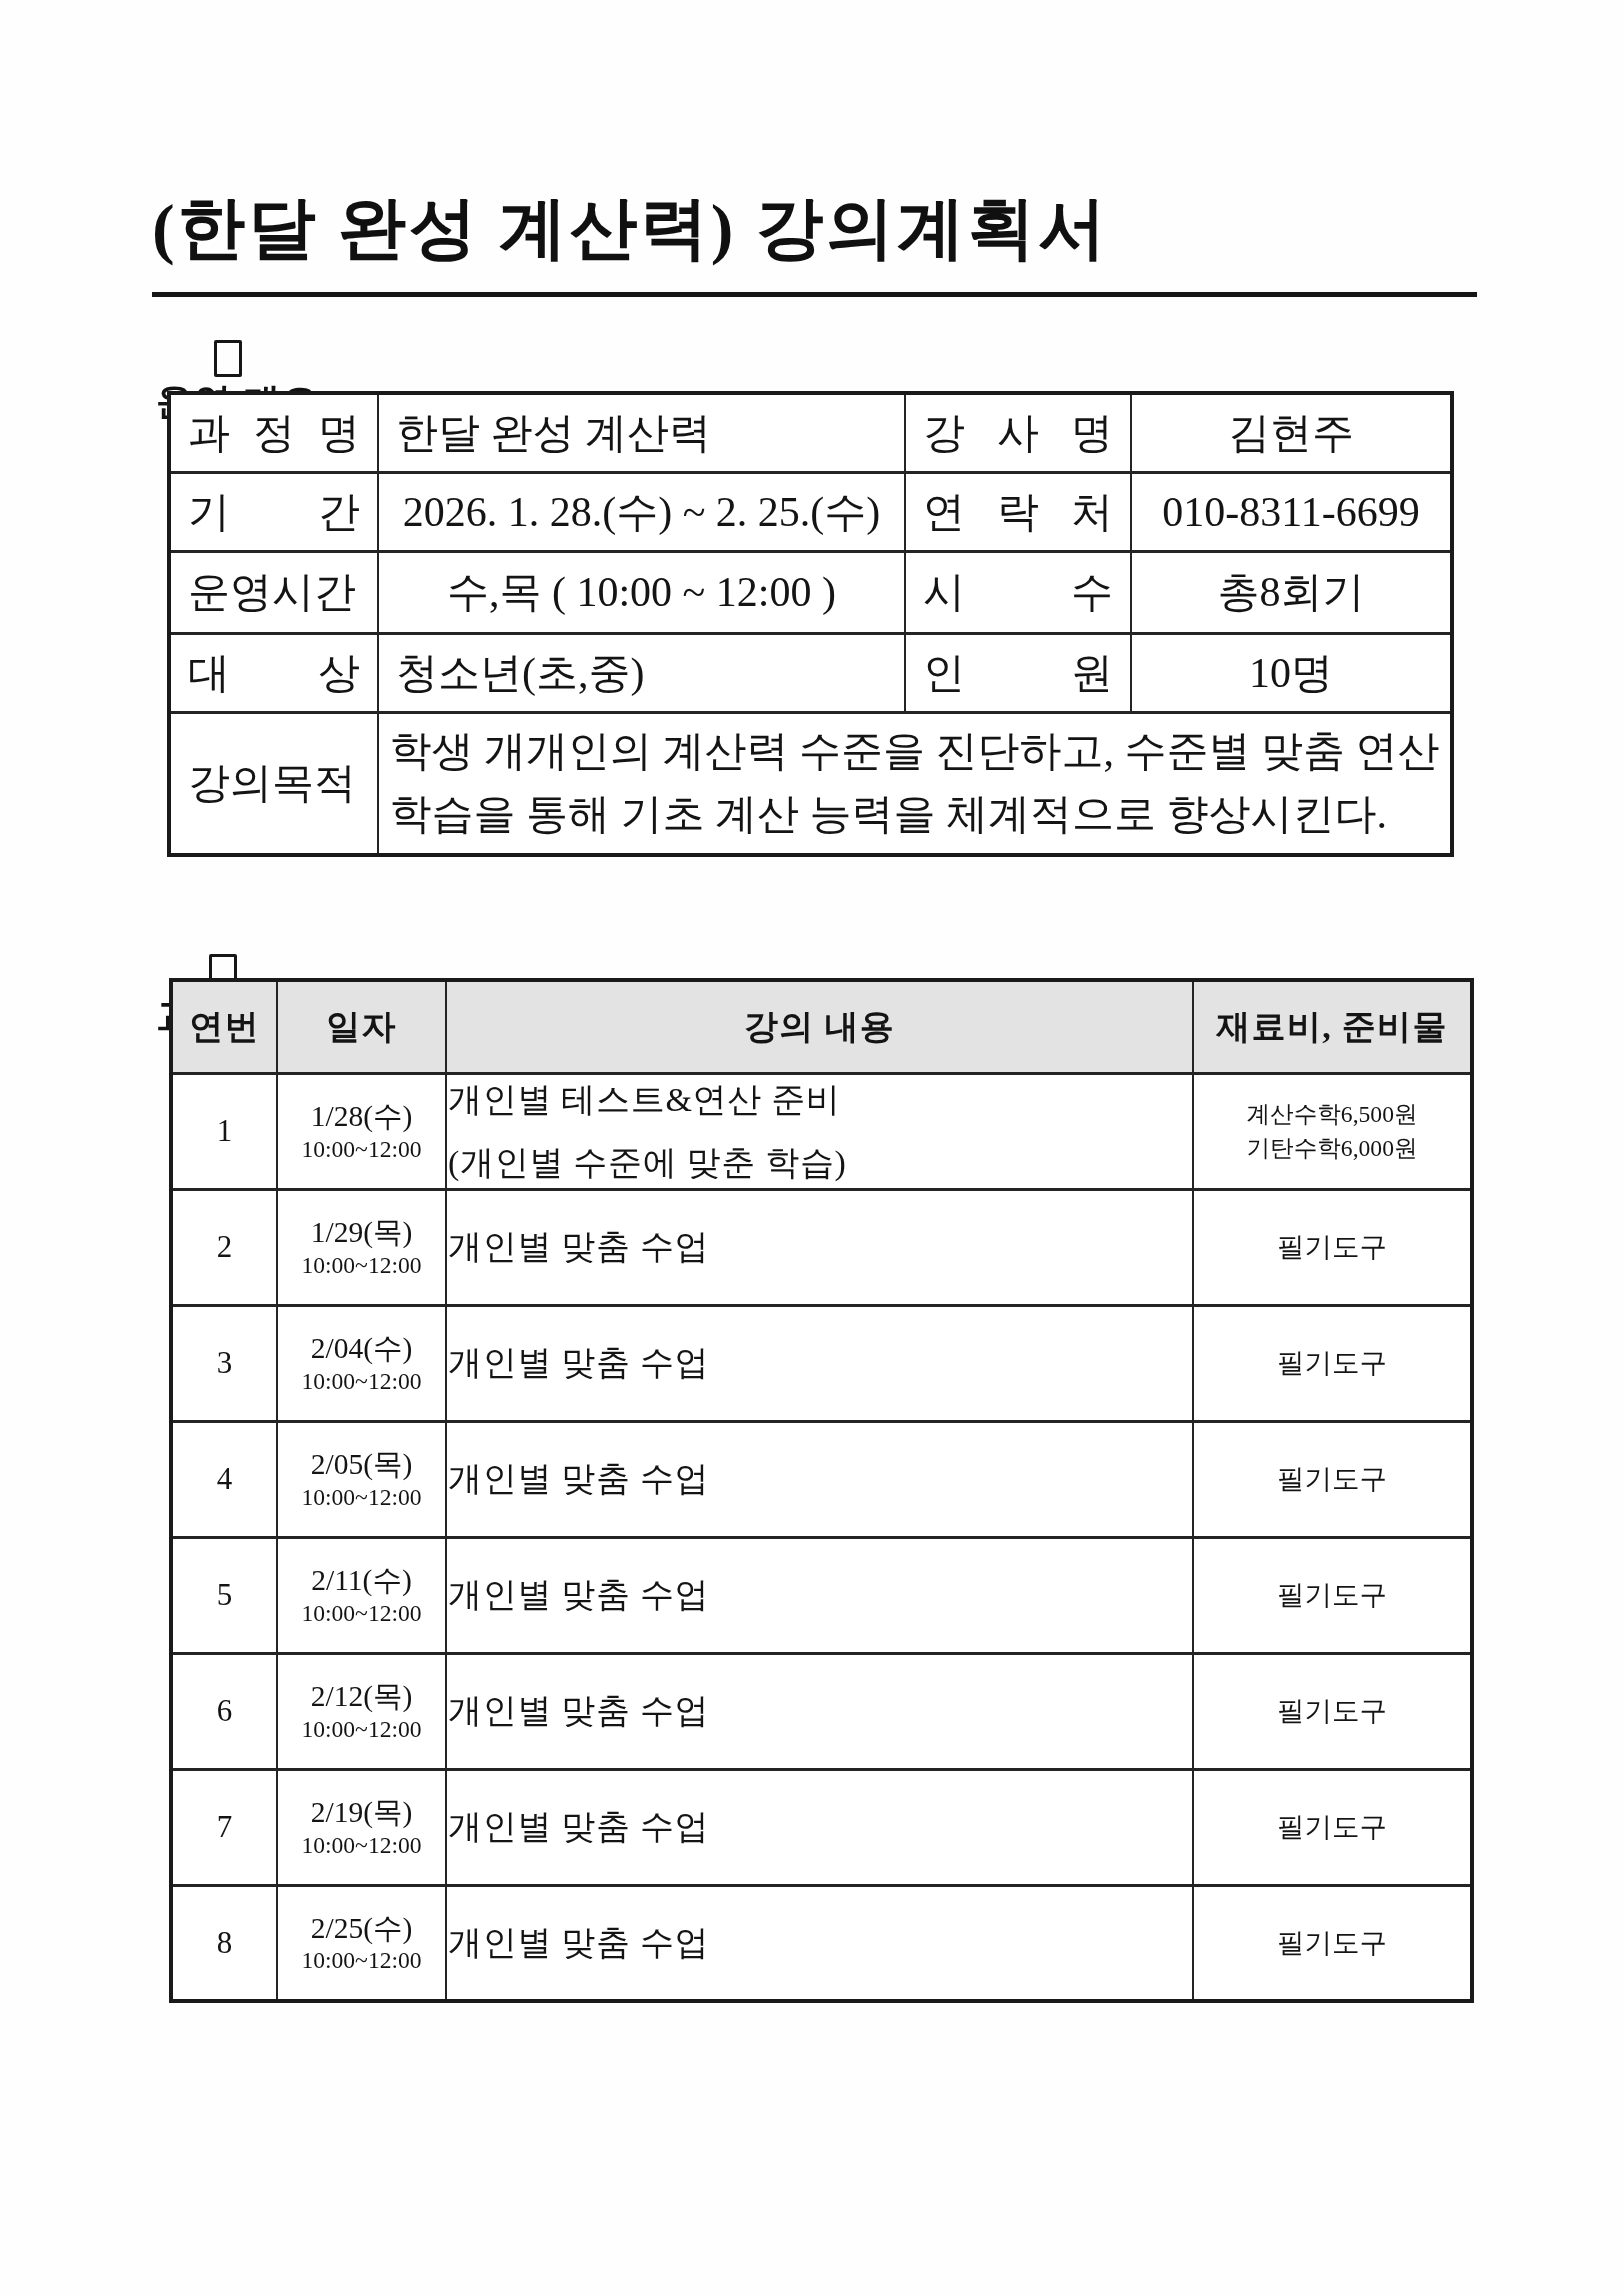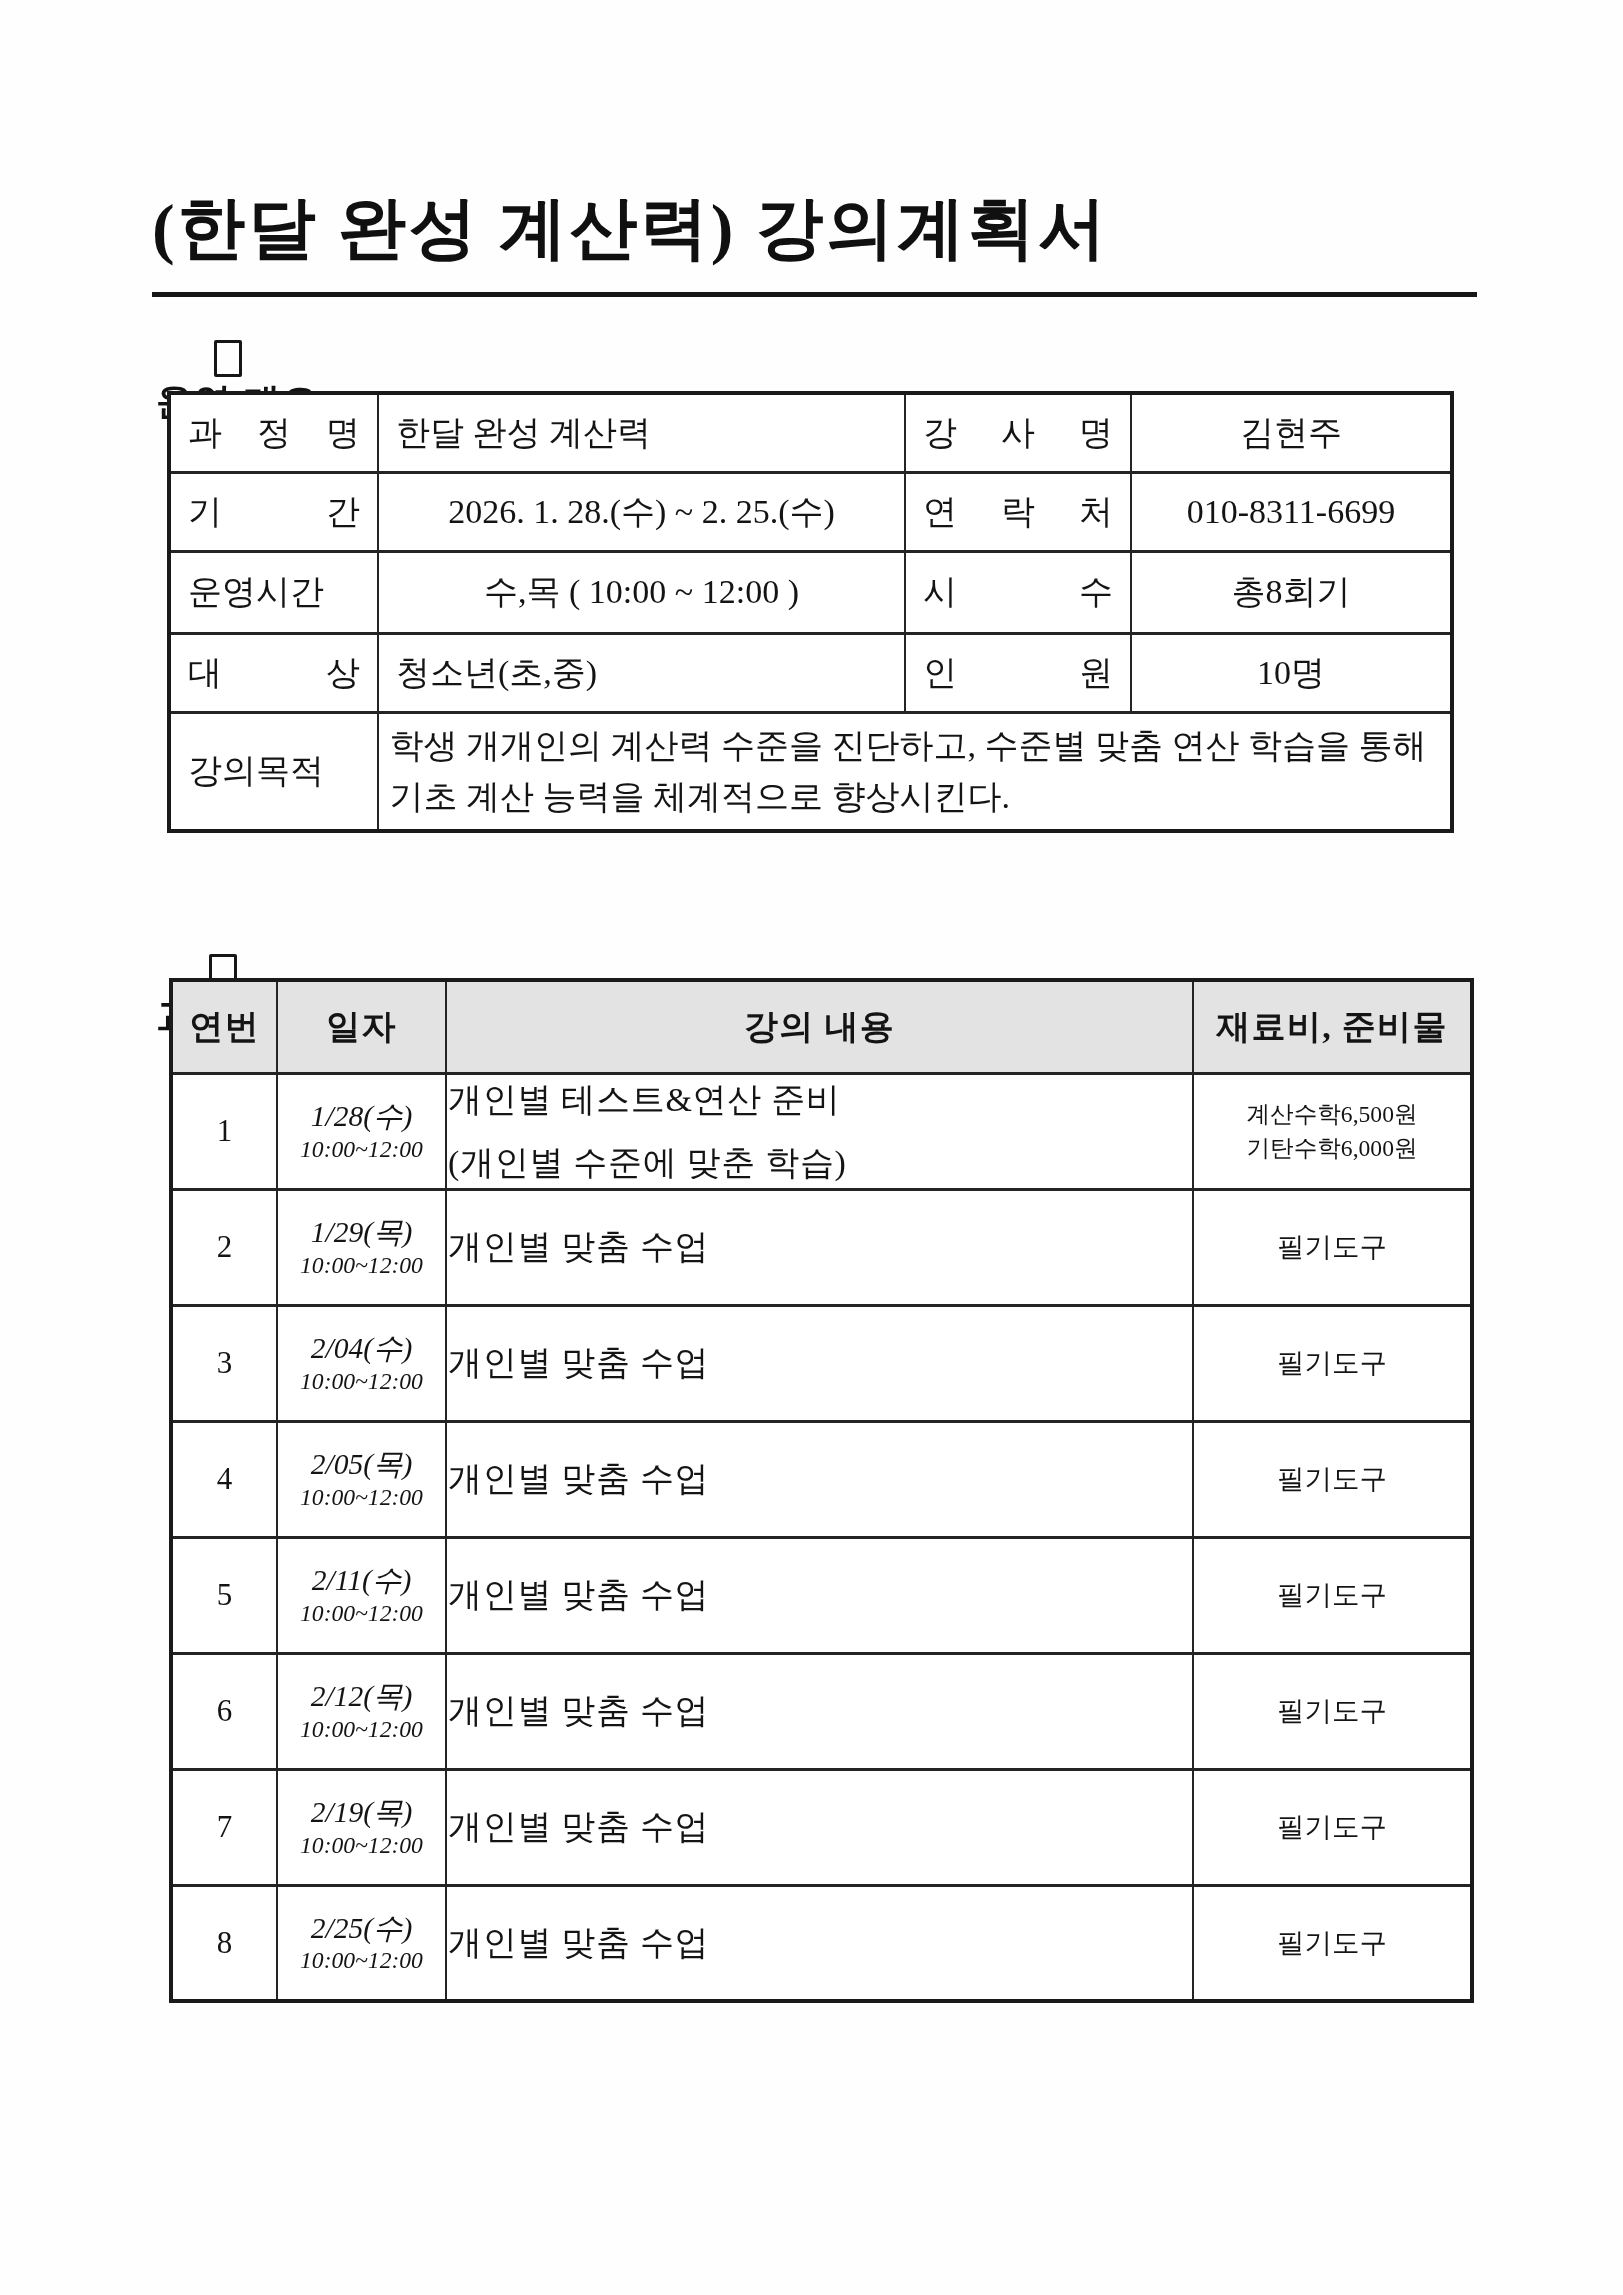--- a/index.html
+++ b/index.html
@@ -46,21 +46,21 @@
   td,th{ overflow:hidden; }
   
   .overview-table{
     position:absolute; top:391px; left:167px;
     width:1283px;
     border:4.6px solid #1a1a1a;
   }
   .overview-table td{
     border:2px solid #242424;
     border-top-width:3.3px; border-bottom-width:3.3px;
-    font-size:34px;
+    font-size:42px;
     vertical-align:middle;
   }
   .overview-table tr.r1 td{ height:79px; }
   .overview-table tr.r2 td{ height:79px; }
   .overview-table tr.r3 td{ height:82px; }
   .overview-table tr.r4 td{ height:79px; }
   .overview-table tr.r5 td{ height:103px; }
   .cell-label{
     padding:0 17px;
     text-align:justify;
@@ -89,21 +89,21 @@
     font-size:34px; font-weight:bold; letter-spacing:1.3px;
     text-align:center; vertical-align:middle;
   }
   .schedule-table td{
     height:116px;
     border:2px solid #242424;
     border-top-width:3.9px; border-bottom-width:3.9px;
     vertical-align:middle;
   }
   .cell-no{ text-align:center; font-size:31px; }
-  .cell-date{ text-align:center; line-height:1.25;font-style:italic; }
+  .cell-date{ text-align:center; line-height:1.25; }
   .cell-date .date{ font-size:29.5px; display:block; }
   .cell-date .time{ font-size:23.6px; display:block;text-align:center; }
   .cell-content{ padding:0 1px; font-size:34px; text-align:left; letter-spacing:0.7px; }
   .cell-content .line2{ margin-top:17px; }
   .cell-materials{ text-align:center; font-size:27.5px; }
   .cell-materials .small{ font-size:23.6px; line-height:1.45; display:block; }
 </style>
 </head>
 <body>
 

